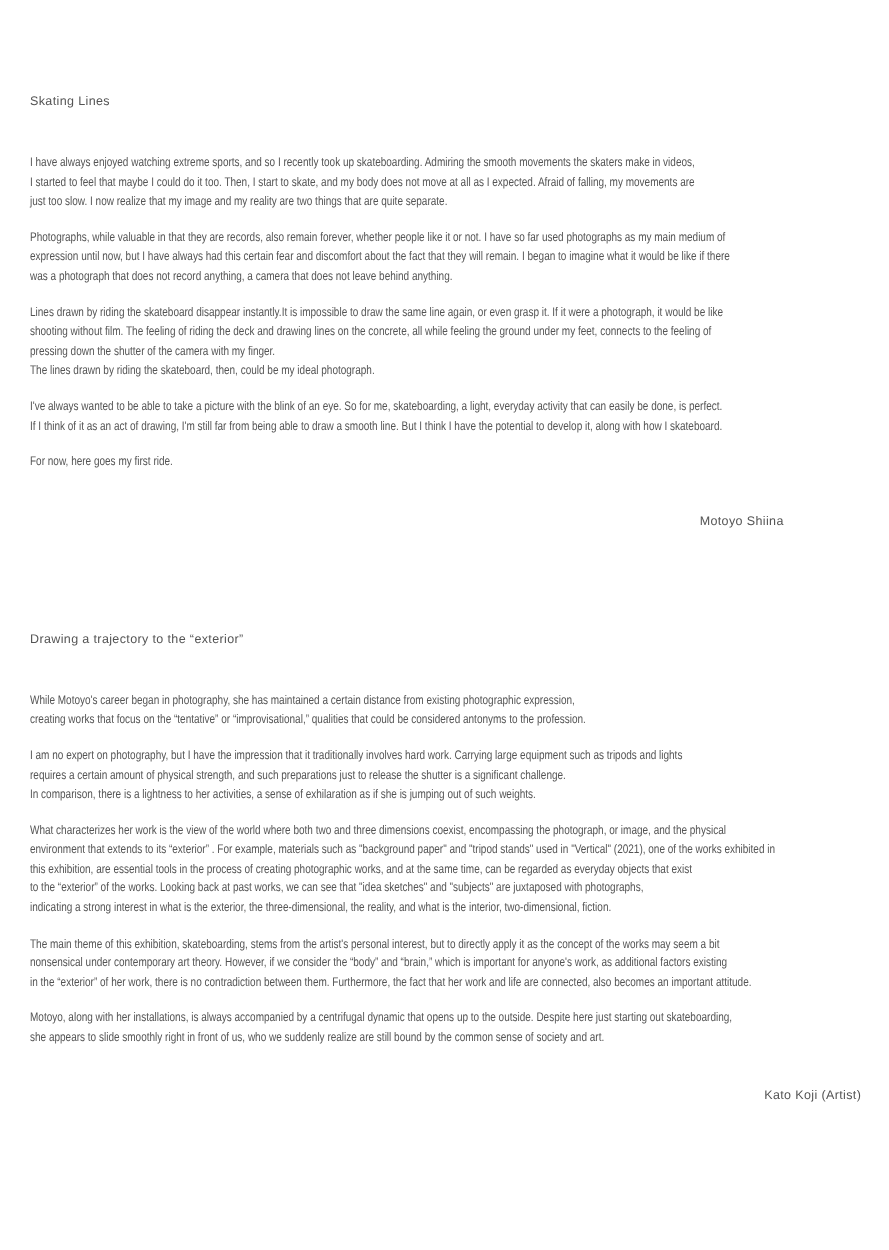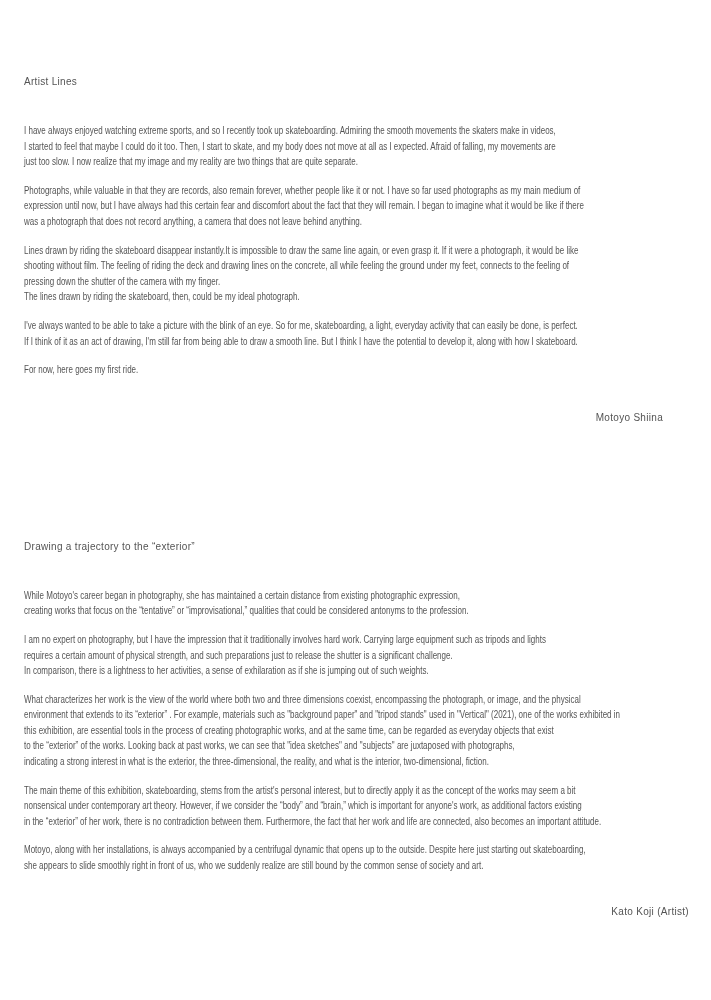--- a/index.html
+++ b/index.html
@@ -22,50 +22,50 @@
     padding: 75px 0 0 24px;
   }
   .essay-title {
     font-size: 10px;
     font-weight: 400;
     line-height: 14px;
     letter-spacing: 0.3px;
     margin: 0 0 34px 0;
   }
   .essay2 .essay-title {
-    margin-top: 115px;
+    margin-top: 80px;
   }
   .para {
     font-size: 10px;
     line-height: 15.6px;
     letter-spacing: 0px;
     white-space: pre;
     margin: 0 0 13px 0;
     transform: scaleX(0.8);
     transform-origin: 0 0;
   }
   .sig {
     font-size: 10px;
     line-height: 14px;
     letter-spacing: 0.3px;
     text-align: right;
     box-sizing: border-box;
     width: 687px;
     margin: 33px 0 0 0;
   }
-  .sig-1 { padding-right: 48px; }
+  .sig-1 { padding-right: 84px; }
   .sig-2 { padding-right: 22px; margin-top: 31px; }
 </style>
 </head>
 <body>
 
 <div class="page">
 
   <section class="essay essay1">
-    <h1 class="essay-title">Artist Lines</h1>
+    <h1 class="essay-title">Skating Lines</h1>
     <p class="para">I have always enjoyed watching extreme sports, and so I recently took up skateboarding. Admiring the smooth movements the skaters make in videos,
 I started to feel that maybe I could do it too. Then, I start to skate, and my body does not move at all as I expected. Afraid of falling, my movements are
 just too slow. I now realize that my image and my reality are two things that are quite separate.</p>
     <p class="para">Photographs, while valuable in that they are records, also remain forever, whether people like it or not. I have so far used photographs as my main medium of
 expression until now, but I have always had this certain fear and discomfort about the fact that they will remain. I began to imagine what it would be like if there
 was a photograph that does not record anything, a camera that does not leave behind anything.</p>
     <p class="para">Lines drawn by riding the skateboard disappear instantly.It is impossible to draw the same line again, or even grasp it. If it were a photograph, it would be like
 shooting without film. The feeling of riding the deck and drawing lines on the concrete, all while feeling the ground under my feet, connects to the feeling of
 pressing down the shutter of the camera with my finger.
 The lines drawn by riding the skateboard, then, could be my ideal photograph.</p>

